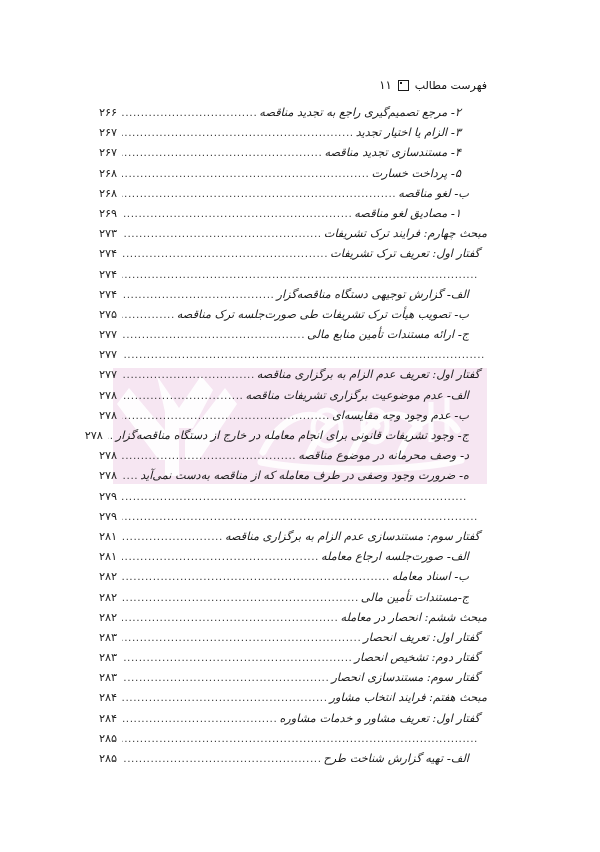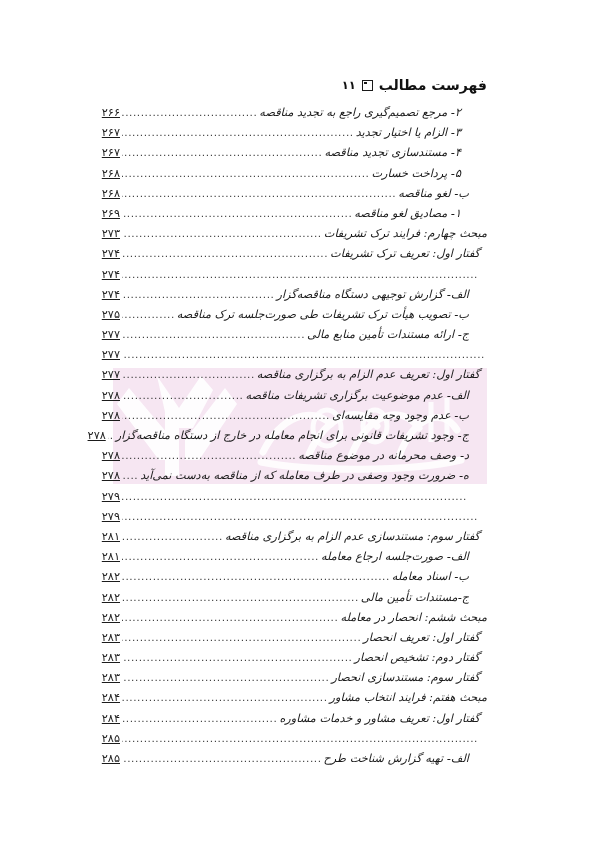--- a/index.html
+++ b/index.html
@@ -30,22 +30,22 @@
     left: 96px;
     height: 22px;
     display: flex;
     flex-direction: row;
     align-items: center;
     justify-content: flex-start;
     direction: rtl;
     gap: 6px;
   }
   .header-title {
-    font-size: 14px;
-    font-weight: bold;
+    font-size: 11px;
+    font-weight: normal;
     color: #111111;
     letter-spacing: 0px;
     white-space: nowrap;
   }
   .header-mark {
     display: inline-block;
     width: 9px;
     height: 9px;
     border: 1.6px solid #1a1a1a;
     position: relative;
@@ -55,21 +55,21 @@
     content: "";
     position: absolute;
     left: 1.6px;
     top: 1.6px;
     width: 2.2px;
     height: 2.2px;
     background: #1a1a1a;
   }
   .header-page {
     font-size: 11.5px;
-    font-weight: bold;
+    font-weight: normal;
     color: #111111;
     white-space: nowrap;
   }
 
   
   .watermark {
     position: absolute;
     left: 113px;
     top: 368px;
     width: 374px;
@@ -123,23 +123,22 @@
     bottom: -2px;
     font-size: 10.5px;
     letter-spacing: 0.55px;
     color: #3a3a3a;
     white-space: nowrap;
   }
   .toc-page {
     flex: 0 0 auto;
     line-height: 1;
     direction: rtl;
-    text-align: right;
+    text-align: center;
     min-width: 24px;
-    text-decoration: underline;
   }
 
   
   .lvl-0 { }
   .lvl-1 { padding-right: 120px; }
   .lvl-2 { padding-right: 131px; }
   .lvl-3 { padding-right: 139px; }
 
   
   .toc-row.over-wm { position: relative; z-index: 3; }

